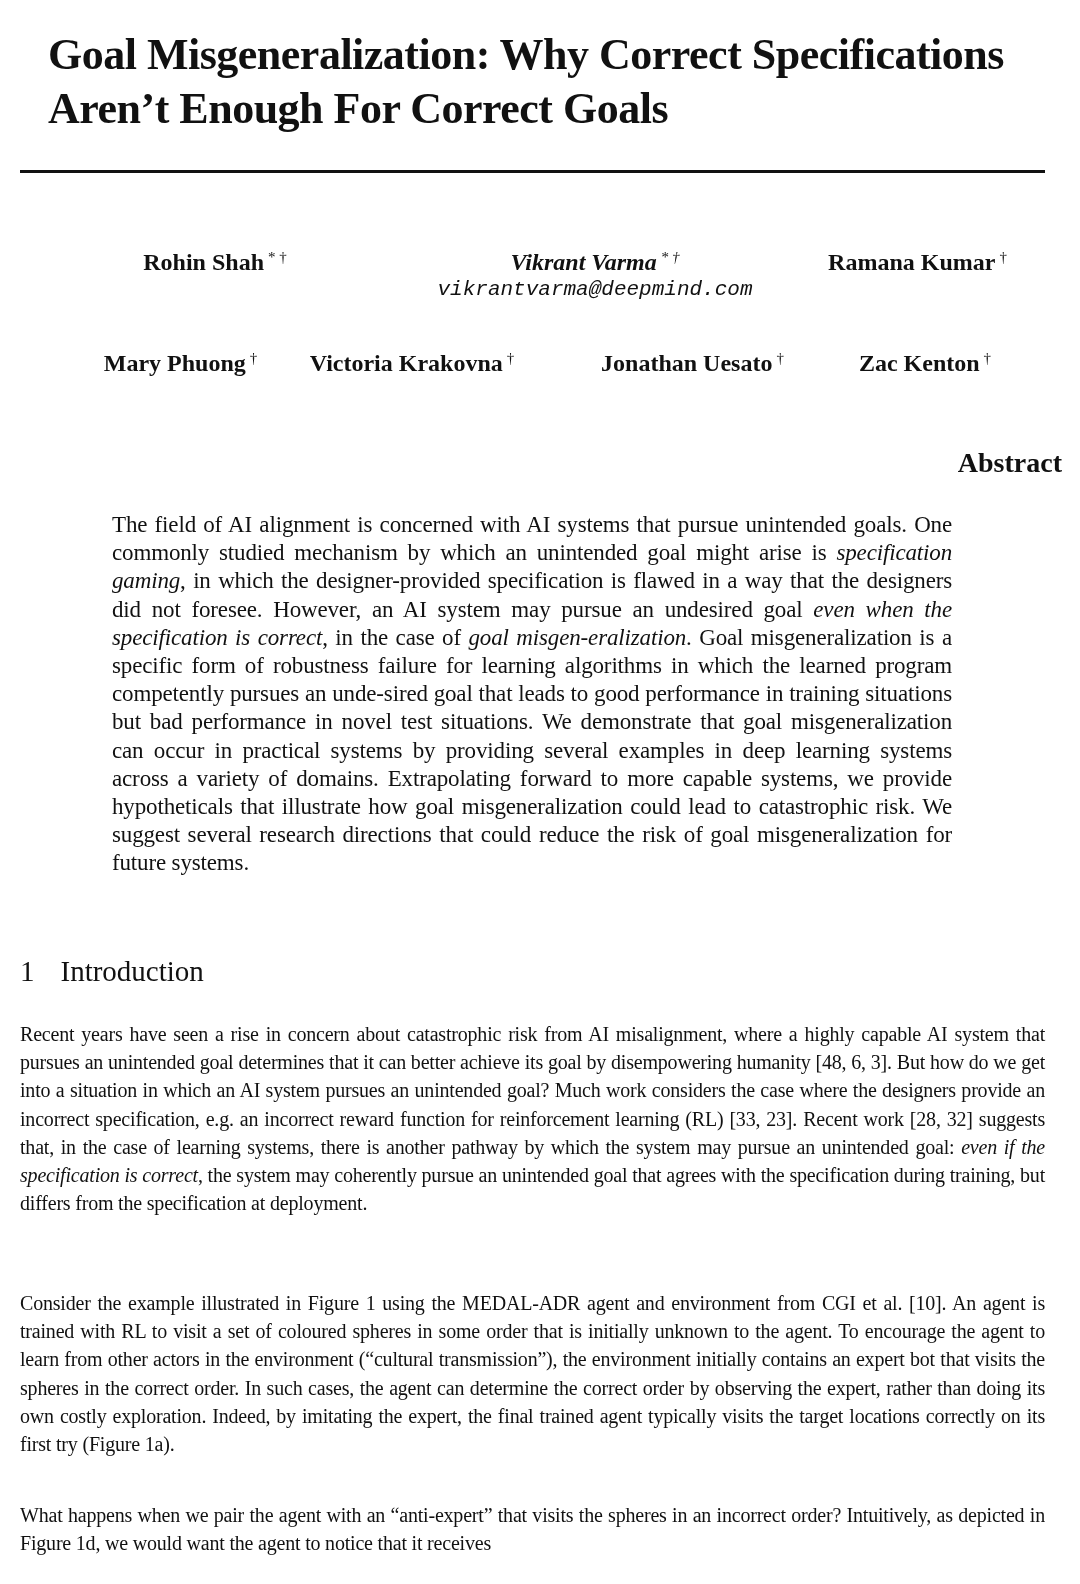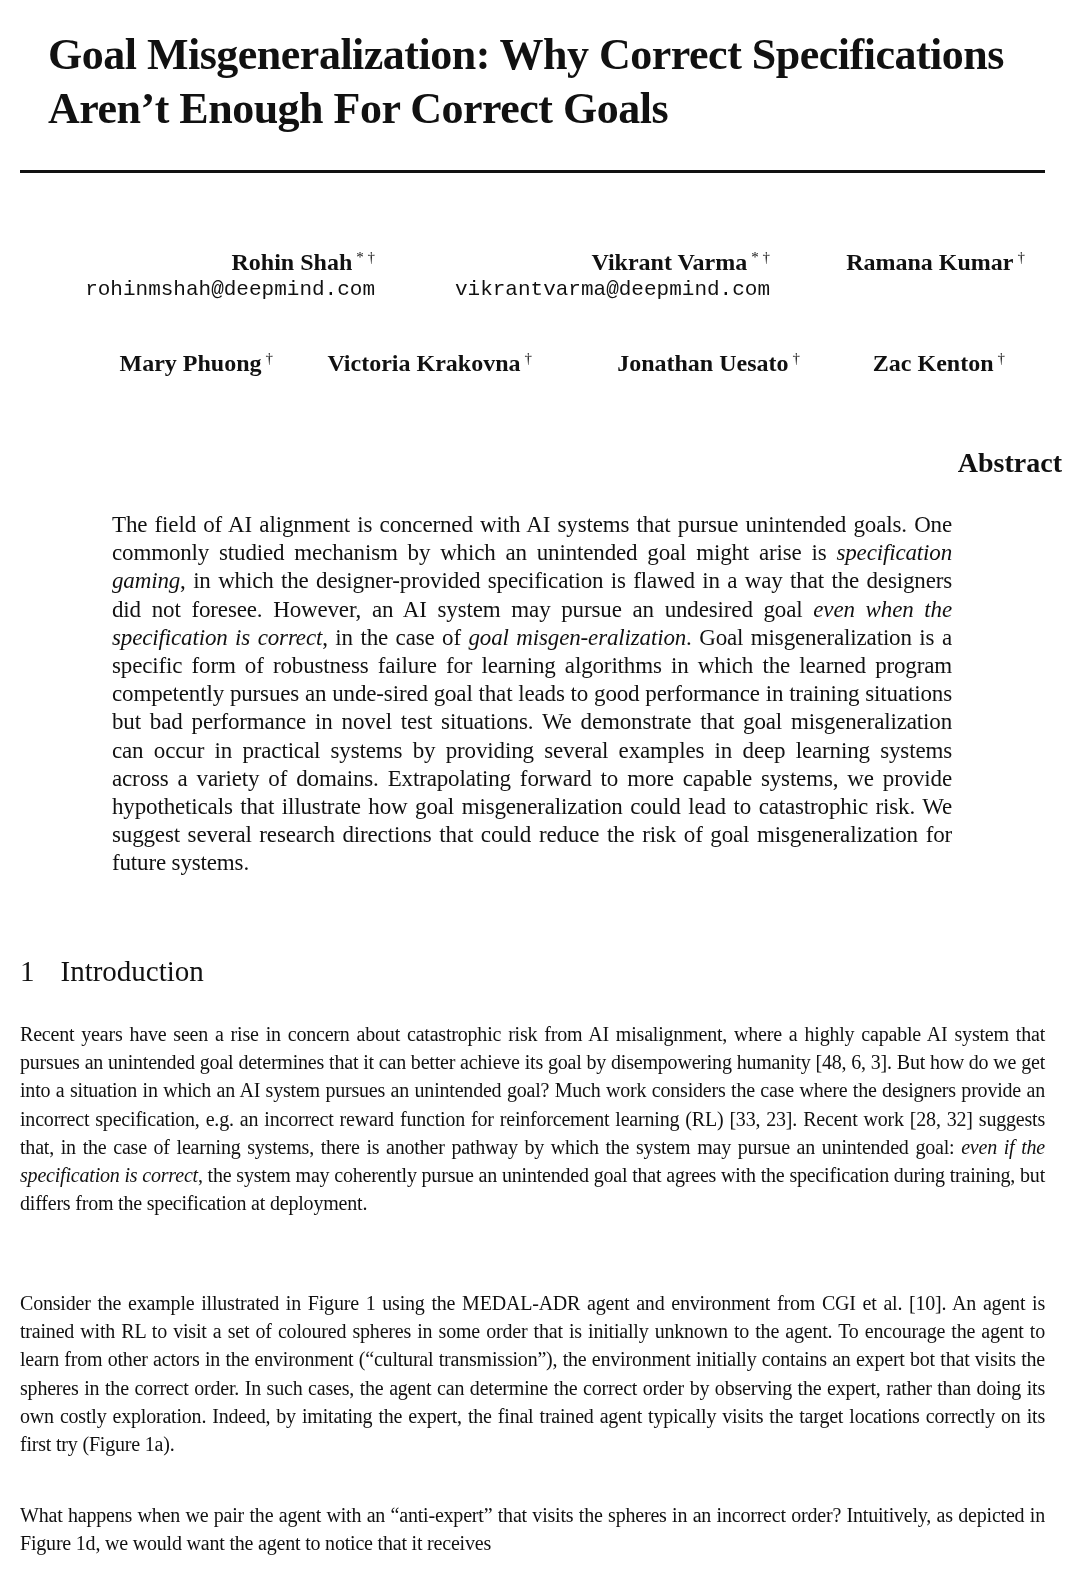--- a/index.html
+++ b/index.html
@@ -7,21 +7,21 @@
     width: 1080px; height: 1584px; overflow: hidden; position: relative;
     font-family: "Liberation Serif", "DejaVu Serif", serif; color: #111;
   }
   .title {
     position: absolute; left: 0; top: 28px; width: 1080px; text-align: left;
     font-weight: bold; font-size: 44px; line-height: 54px; letter-spacing: -0.5px; padding-left: 48px;
   }
   .rule {
     position: absolute; left: 20px; top: 170px; width: 1025px; height: 3px; background: #111;
   }
-  .author { position: absolute; text-align: right; }
+  .author { position: absolute; text-align: center; }
   .author .name { font-weight: bold; font-size: 24px; line-height: 28px; white-space: nowrap; }
   .author .mark { font-weight: normal; font-size: 15px; vertical-align: 8px; margin-left: 4px; }
   .author .email { font-family: "Liberation Mono", "DejaVu Sans Mono", monospace; font-size: 21px; line-height: 28px; white-space: nowrap; }
   .abstract-heading {
     position: absolute; left: 0; top: 447px; width: 1062px; text-align: right;
     font-weight: bold; font-size: 28px;
   }
   .abstract-body {
     position: absolute; left: 112px; top: 511px; width: 840px;
     font-size: 23px; line-height: 28.2px; text-align: justify; letter-spacing: -0.15px;
@@ -44,23 +44,22 @@
 
 <div class="title">
   <div>Goal Misgeneralization: Why Correct Specifications</div>
   <div>Aren’t Enough For Correct Goals</div>
 </div>
 
 <div class="rule"></div>
 
 <div class="author" style="left:55px; top:243px; width:320px;">
   <div class="name"><span>Rohin Shah</span><span class="mark">* †</span></div>
-  <div class="email">rohinmshah@deepmind.com</div>
 </div>
-<div class="author" style="left:420px; top:243px; width:350px;">
+<div class="author" style="left:420px; top:243px; width:350px;font-style:italic;">
   <div class="name"><span>Vikrant Varma</span><span class="mark">* †</span></div>
   <div class="email">vikrantvarma@deepmind.com</div>
 </div>
 <div class="author" style="left:810px; top:243px; width:215px;">
   <div class="name"><span>Ramana Kumar</span><span class="mark">†</span></div>
 </div>
 
 <div class="author" style="left:88px; top:344px; width:185px;">
   <div class="name"><span>Mary Phuong</span><span class="mark">†</span></div>
 </div>

